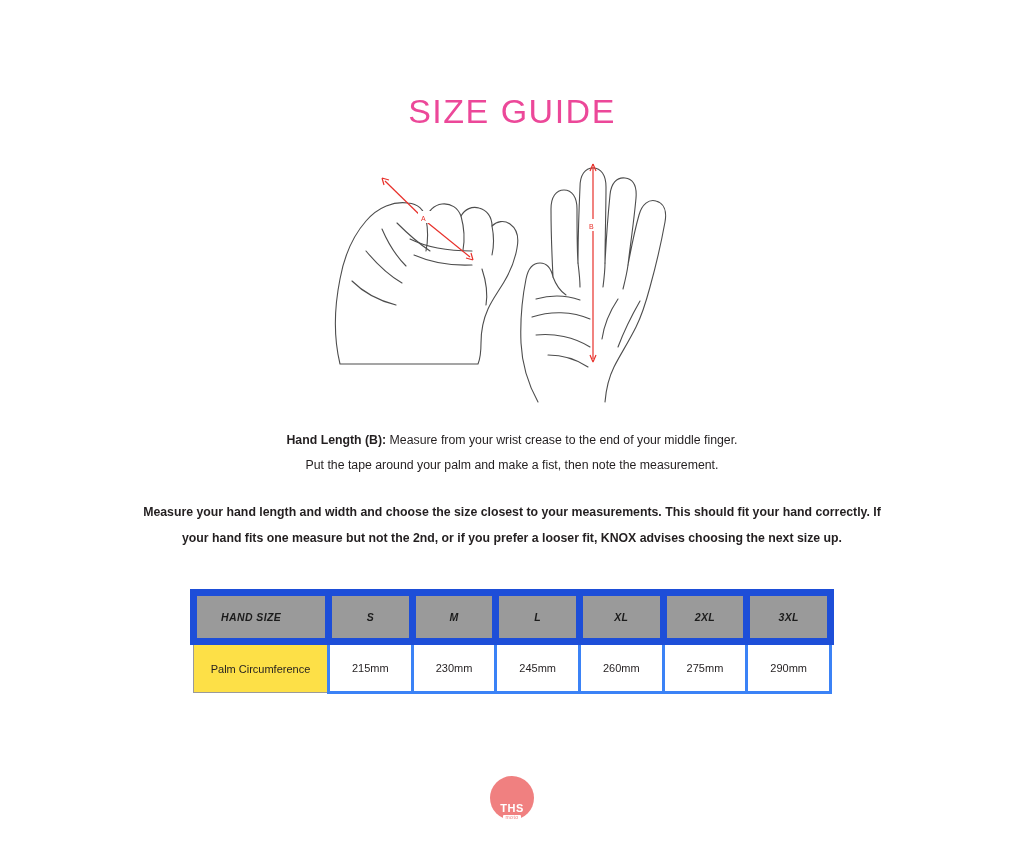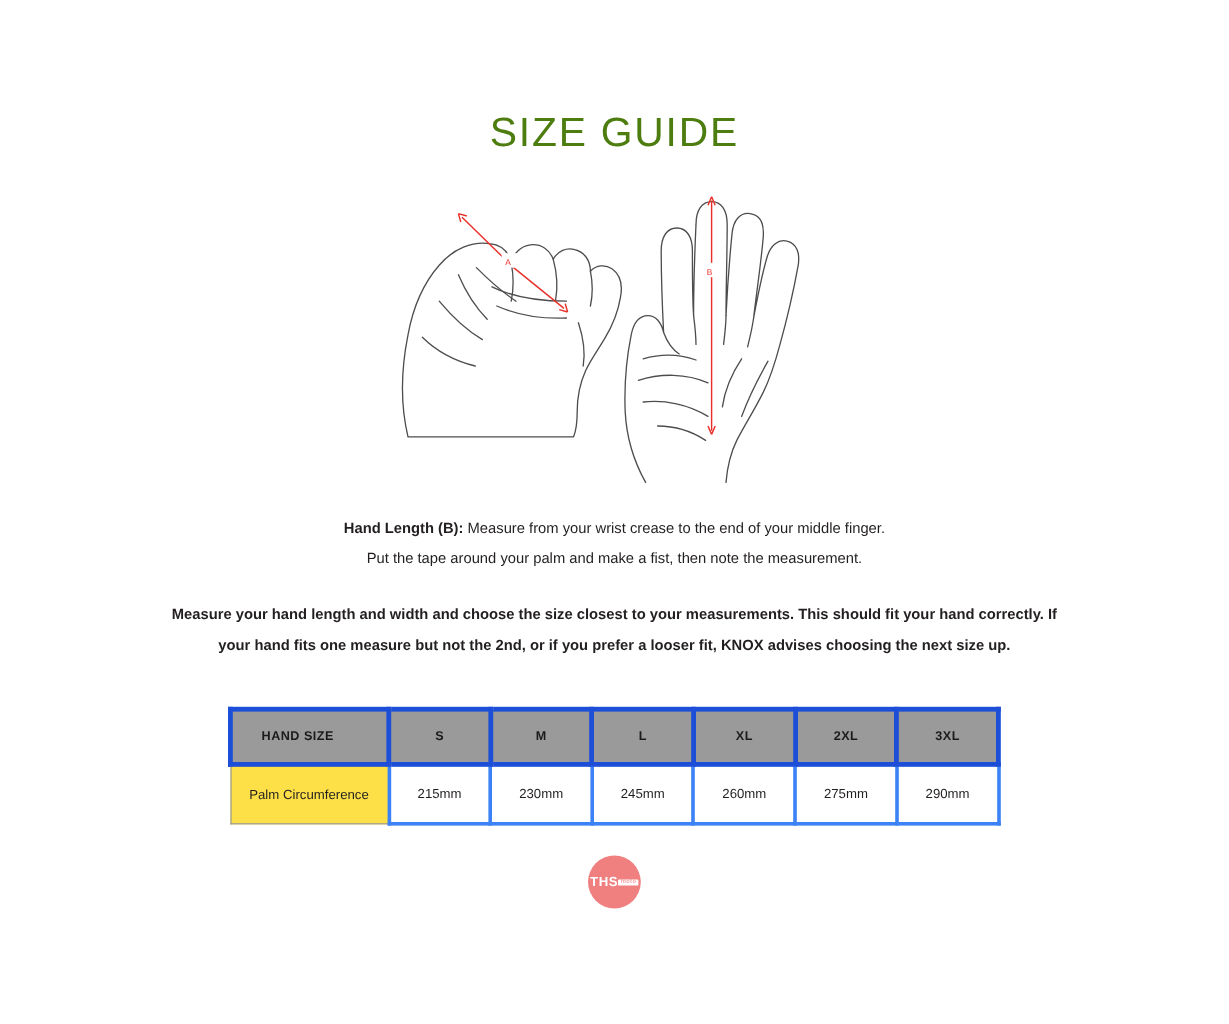--- a/index.html
+++ b/index.html
@@ -19,21 +19,21 @@
     width: 1024px;
     height: 853px;
     position: relative;
     background: #ffffff;
   }
   .title {
     text-align: center;
     font-size: 34px;
     font-weight: 400;
     letter-spacing: 1.5px;
-    color: #4d7c0f;
+    color: #ec4899;
     margin: 0;
     padding-top: 92px;
     font-family: "Liberation Sans", sans-serif;
   }
   .hands-wrap {
     width: 100%;
     display: flex;
     justify-content: center;
     margin-top: 28px;
   }
@@ -78,50 +78,51 @@
     font-weight: normal;
     height: 46px;
     padding: 0 4px;
   }
   table.size-table thead th {
     background: #9a9a9a;
     color: #1b1b1b;
     font-weight: bold;
     font-size: 10.5px;
     letter-spacing: 0.4px;
-    border: 4px solid #1d4ed8;
+    border: 7px solid #1d4ed8;
     height: 42px;
+    font-style: italic;
   }
   table.size-table thead th.rowhead {
     text-align: left;
     padding-left: 24px;
     width: 100px;
   }
   table.size-table tbody th.rowhead {
     background: #fde047;
     border: 1px solid #9a9a9a;
     font-weight: normal;
     font-size: 11px;
     text-align: center;
     width: 100px;
   }
   .logo {
     position: absolute;
     left: 50%;
     transform: translateX(-50%);
-    top: 713px;
+    top: 776px;
     width: 44px;
     height: 44px;
     border-radius: 50%;
     background: #f08080;
     color: #ffffff;
     display: flex;
-    flex-direction: row;
+    flex-direction: column;
     align-items: center;
-    justify-content: center;
+    justify-content: flex-end;
     line-height: 1;
   }
   .logo .lg-main {
     font-size: 11px;
     font-weight: bold;
     letter-spacing: 0.5px;
   }
   .logo .lg-sub {
     font-size: 5px;
     letter-spacing: 0.5px;

